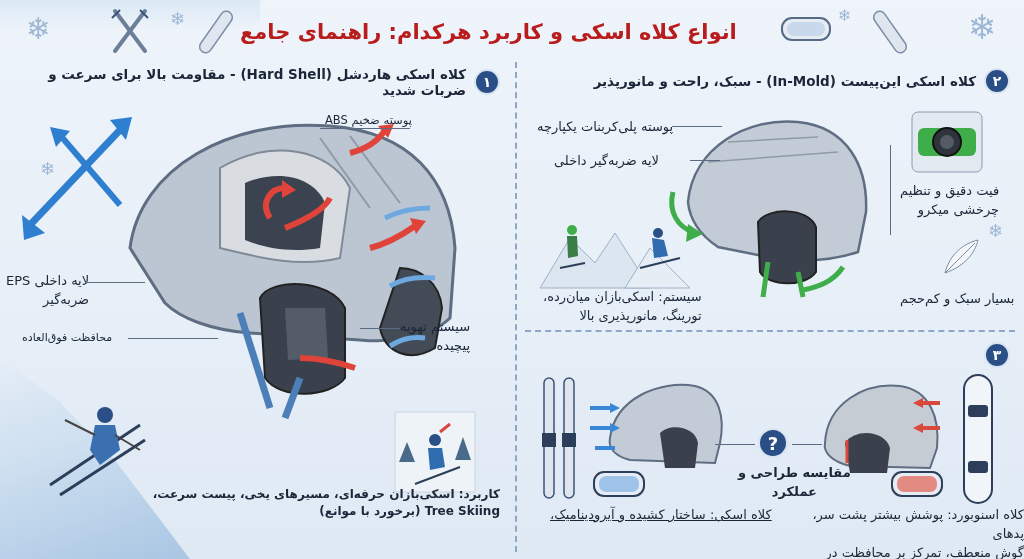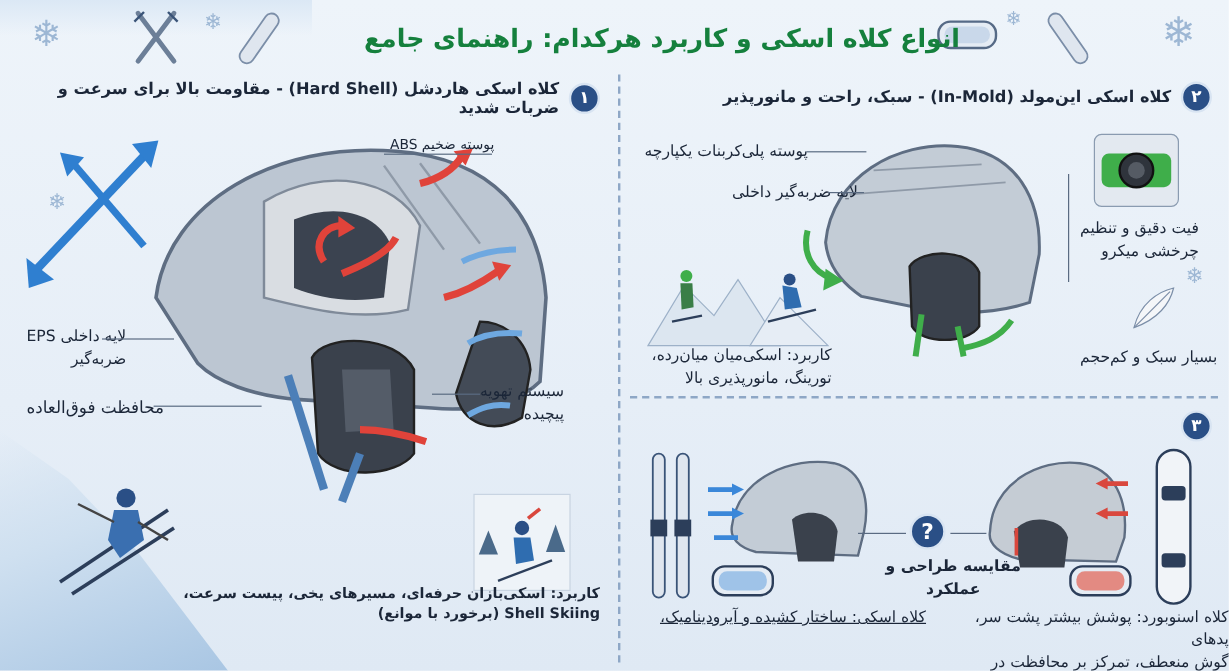--- a/index.html
+++ b/index.html
@@ -7,21 +7,21 @@
   body {
     font-family: "DejaVu Sans", sans-serif;
     background: linear-gradient(180deg, #eef4fa 0%, #e6eef7 60%, #dfe9f4 100%);
     color: #1d2b44;
     position: relative;
     direction: rtl;
   }
   .abs { position: absolute; }
   .title {
     position: absolute; top: 12px; left: 240px; width: 560px; height: 40px;
-    text-align: right; font-size: 21px; font-weight: bold; color: #15803d;
+    text-align: left; font-size: 21px; font-weight: bold; color: #b91c1c;
     line-height: 40px;
   }
   .section-head {
     position: absolute; display: flex; align-items: center; gap: 8px;
     font-weight: bold; color: #1b2638;
   }
   .num-badge {
     width: 26px; height: 26px; border-radius: 50%;
     background: #2a4f86; color: #fff; font-size: 14px; font-weight: bold;
     display: flex; align-items: center; justify-content: center;
@@ -126,27 +126,27 @@
   <line x1="10" y1="110" x2="100" y2="15" stroke="#2f7fd0" stroke-width="7"></line>
   <polygon points="90,5 112,2 106,25" fill="#2f7fd0"></polygon>
   <polygon points="2,100 4,125 25,118" fill="#2f7fd0"></polygon>
   <line x1="40" y1="20" x2="100" y2="90" stroke="#2f7fd0" stroke-width="6"></line>
   <polygon points="30,12 50,16 36,32" fill="#2f7fd0"></polygon>
 </svg>
 
 <div class="label" style="left:325px;top:112px;font-size:11.5px;">پوسته ضخیم ABS</div>
 <div class="lead" style="left:320px;top:128px;width:90px;"></div>
 
-<div class="label" style="left:22px;top:272px;">
+<div class="label" style="left:6px;top:272px;">
   <div>لایه داخلی EPS</div>
   <div>ضربه‌گیر</div>
 </div>
 <div class="lead" style="left:85px;top:282px;width:60px;"></div>
 
-<div class="label" style="left:22px;top:330px;font-size:14px;">محافظت فوق‌العاده</div>
+<div class="label" style="left:22px;top:330px;font-size:11px;">محافظت فوق‌العاده</div>
 <div class="lead" style="left:128px;top:338px;width:90px;"></div>
 
 <div class="label" style="left:400px;top:318px;">
   <div>سیستم تهویه</div>
   <div>پیچیده</div>
 </div>
 <div class="lead" style="left:360px;top:328px;width:40px;"></div>
 
 <svg class="abs" style="left:40px;top:390px" width="110" height="110">
   <line x1="10" y1="95" x2="100" y2="35" stroke="#2c3e5a" stroke-width="3"></line>
@@ -162,58 +162,58 @@
   <polygon points="12,30 4,50 20,50" fill="#4a6a8a"></polygon>
   <polygon points="68,25 60,48 76,48" fill="#4a6a8a"></polygon>
   <circle cx="40" cy="28" r="6" fill="#2a4f86"></circle>
   <path d="M33 36 L47 36 L50 55 L35 58 Z" fill="#2f6db0"></path>
   <line x1="20" y1="72" x2="65" y2="55" stroke="#2c3e5a" stroke-width="2"></line>
   <line x1="45" y1="20" x2="55" y2="12" stroke="#d9473d" stroke-width="3"></line>
 </svg>
 
 <div class="label" style="right:524px;top:486px;font-size:12px;font-weight:bold;margin-left:23px;">
   <div>کاربرد: اسکی‌بازان حرفه‌ای، مسیرهای یخی، پیست سرعت،</div>
-  <div>Shell Skiing (برخورد با موانع)</div>
+  <div>Tree Skiing (برخورد با موانع)</div>
 </div>
 
 <div class="section-head" style="right:14px;top:68px;font-size:13.5px;">
   <div class="num-badge">۲</div>
-  <span>کلاه اسکی این‌مولد (In-Mold) - سبک، راحت و مانورپذیر</span>
+  <span>کلاه اسکی این‌پیست (In-Mold) - سبک، راحت و مانورپذیر</span>
 </div>
 
 <svg class="abs" style="left:668px;top:112px" width="210" height="190">
   <path d="M20 90 C25 35 80 5 130 10 C180 15 200 55 198 100 L190 140 C160 150 130 150 100 145 L50 135 C35 125 22 110 20 90 Z" fill="#c3ccd6" stroke="#5e6d82" stroke-width="2.5"></path>
   <path d="M40 50 L170 40" stroke="#8f9aa8" stroke-width="1.5"></path>
   <path d="M60 30 L150 25" stroke="#8f9aa8" stroke-width="1.5"></path>
   <path d="M90 110 C100 95 140 95 148 115 L148 160 C138 175 100 175 92 160 Z" fill="#3a414c" stroke="#222" stroke-width="2"></path>
   <path d="M100 150 L95 185" stroke="#3fae4a" stroke-width="5"></path>
   <path d="M130 160 L135 185" stroke="#3fae4a" stroke-width="5"></path>
   <path d="M5 80 C0 100 10 115 25 120" fill="none" stroke="#3fae4a" stroke-width="5"></path>
   <polygon points="20,112 35,122 18,130" fill="#3fae4a"></polygon>
   <path d="M175 155 C165 170 150 175 135 178" fill="none" stroke="#3fae4a" stroke-width="5"></path>
 </svg>
 
 <div class="label" style="left:537px;top:118px;">پوسته پلی‌کربنات یکپارچه</div>
 <div class="lead" style="left:672px;top:126px;width:50px;"></div>
-<div class="label" style="left:610px;top:152px;">لایه ضربه‌گیر داخلی</div>
+<div class="label" style="left:554px;top:152px;">لایه ضربه‌گیر داخلی</div>
 <div class="lead" style="left:690px;top:160px;width:30px;"></div>
 
 <svg class="abs" style="left:540px;top:218px" width="150" height="70">
   <polygon points="0,70 30,20 55,45 75,15 110,70" fill="#dce6f0" stroke="#9db1c8"></polygon>
   <circle cx="32" cy="12" r="5" fill="#3fae4a"></circle>
   <path d="M27 18 L37 18 L38 38 L28 40 Z" fill="#3a7e47"></path>
   <line x1="20" y1="50" x2="45" y2="45" stroke="#2c3e5a" stroke-width="2"></line>
   <polygon points="85,70 110,30 150,70" fill="#e6edf5" stroke="#9db1c8"></polygon>
   <circle cx="118" cy="15" r="5" fill="#2a4f86"></circle>
   <path d="M112 20 L124 22 L128 38 L114 40 Z" fill="#2f6db0"></path>
   <line x1="100" y1="50" x2="140" y2="40" stroke="#2c3e5a" stroke-width="2"></line>
 </svg>
 
 <div class="label" style="left:543px;top:288px;">
-  <div>کاربرد: اسکی‌میان میان‌رده،</div>
+  <div>سیستم: اسکی‌بازان میان‌رده،</div>
   <div>تورینگ، مانورپذیری بالا</div>
 </div>
 
 <svg class="abs" style="left:912px;top:112px" width="70" height="60">
   <rect x="0" y="0" width="70" height="60" rx="6" fill="#e3e9f0" stroke="#8a9bb0"></rect>
   <rect x="6" y="16" width="58" height="28" rx="6" fill="#3fae4a"></rect>
   <circle cx="35" cy="30" r="14" fill="#2f343c" stroke="#111" stroke-width="2"></circle>
   <circle cx="35" cy="30" r="7" fill="#555b64"></circle>
 </svg>
 <div class="label" style="left:900px;top:182px;">

